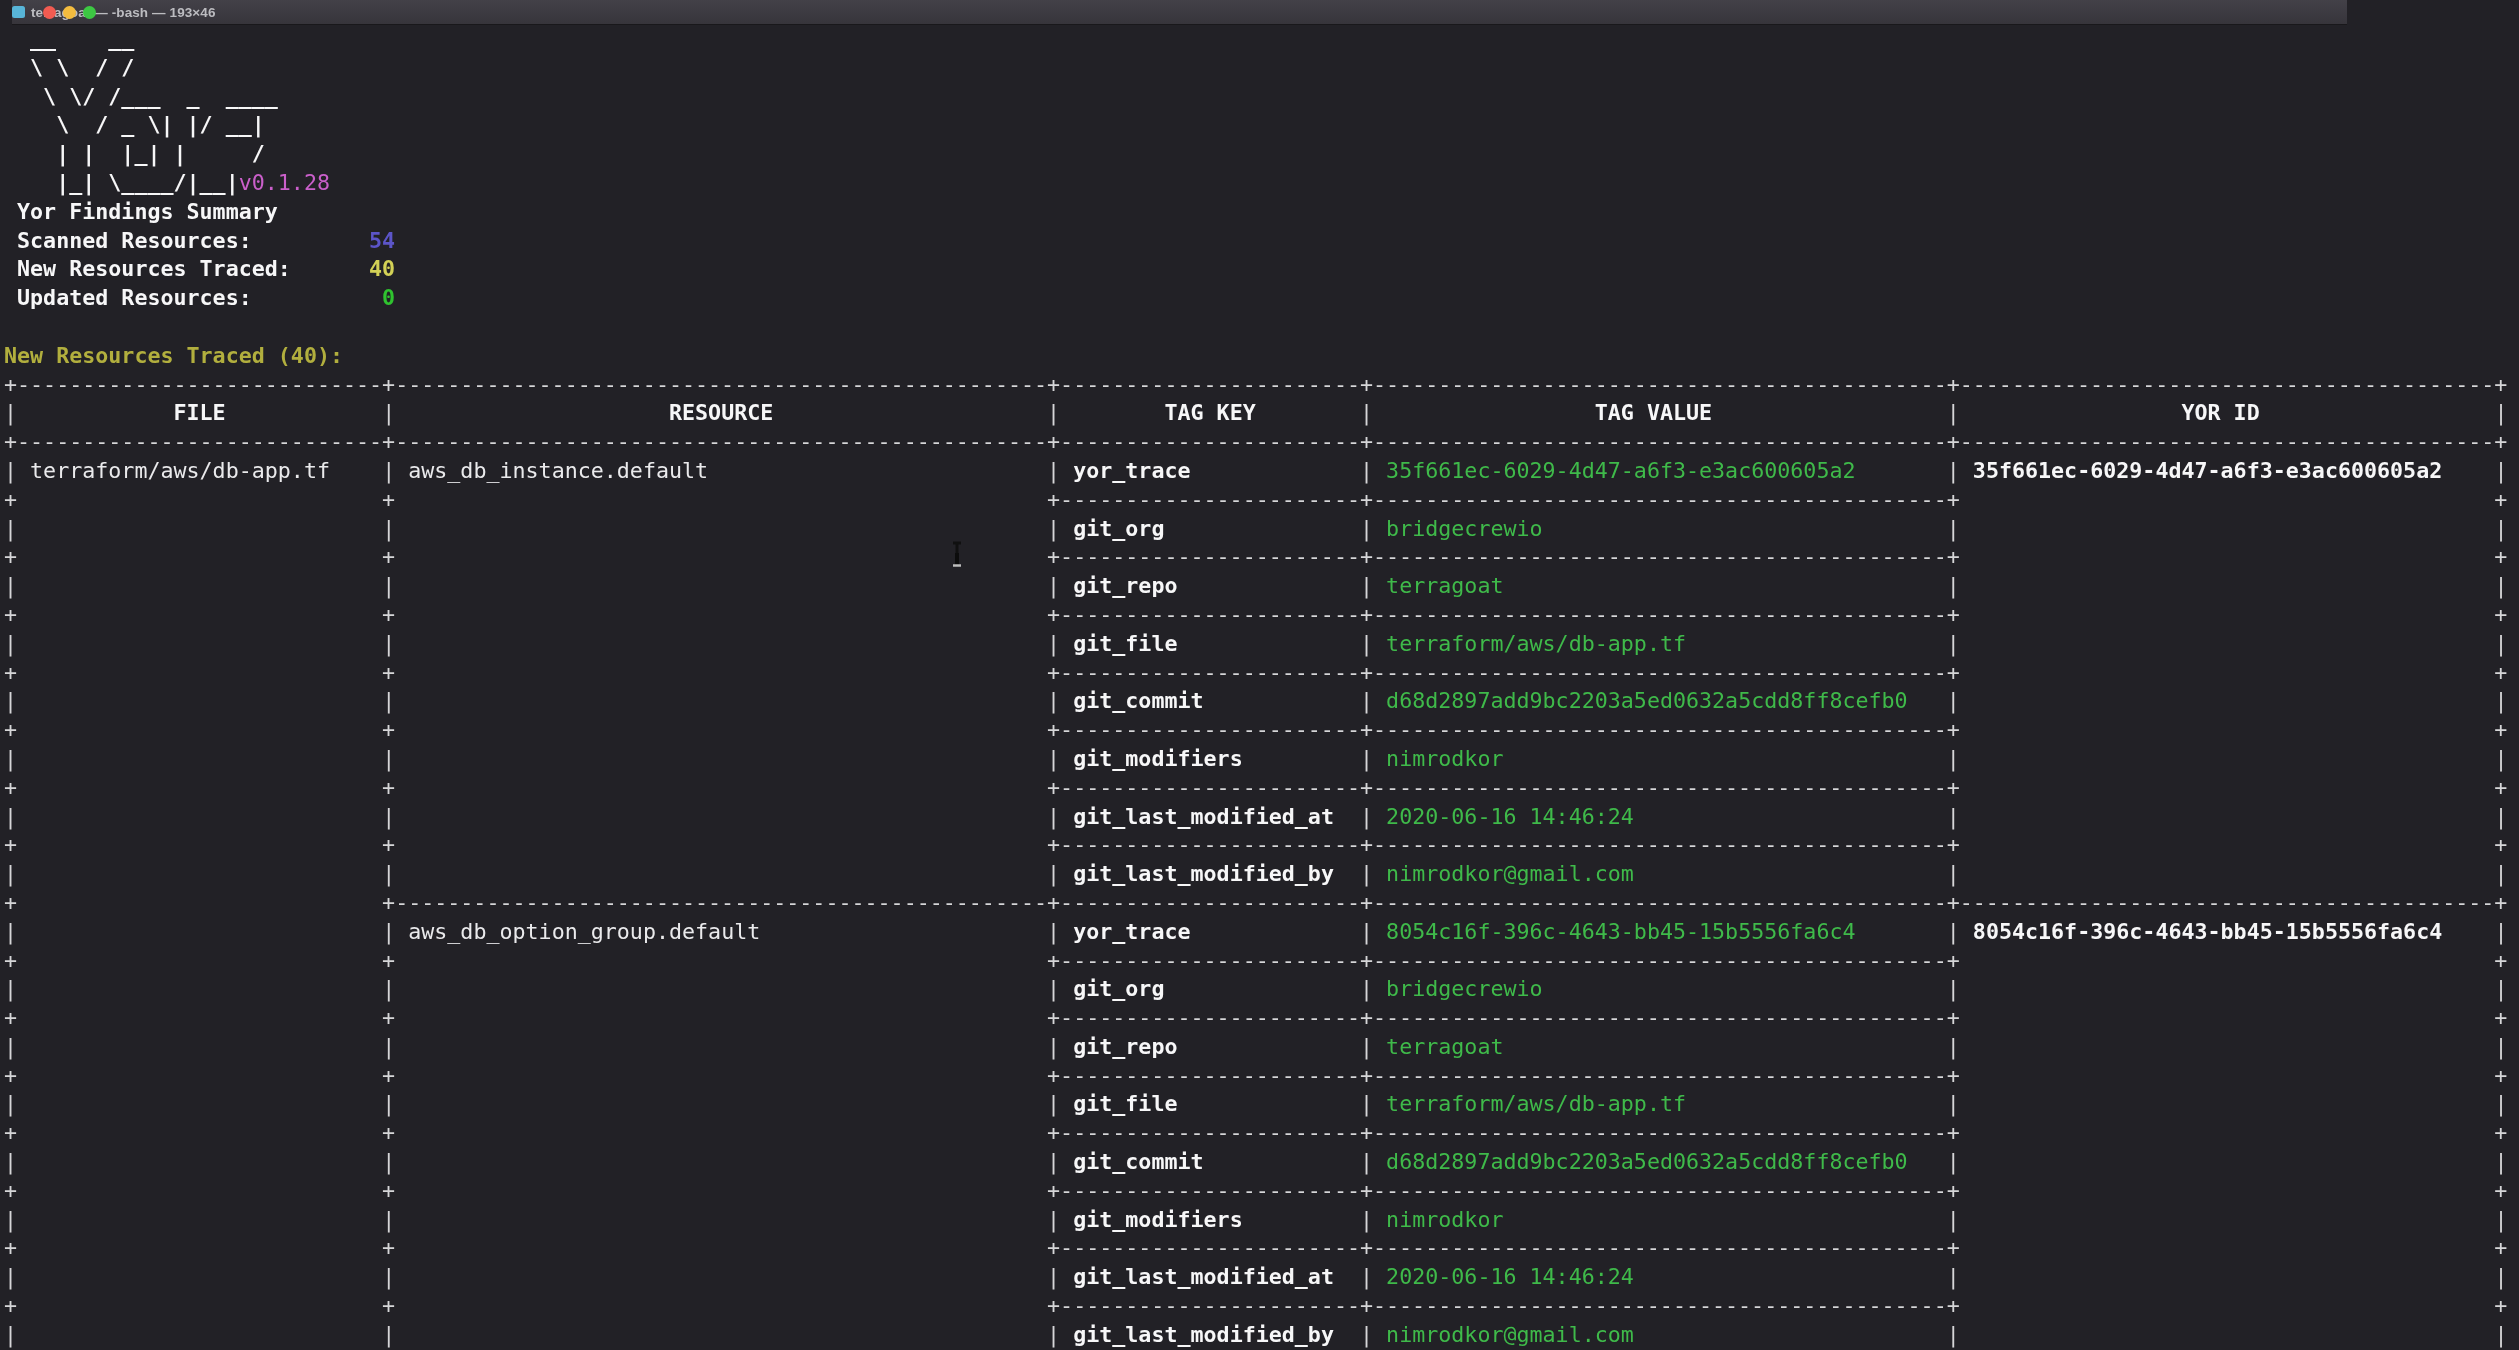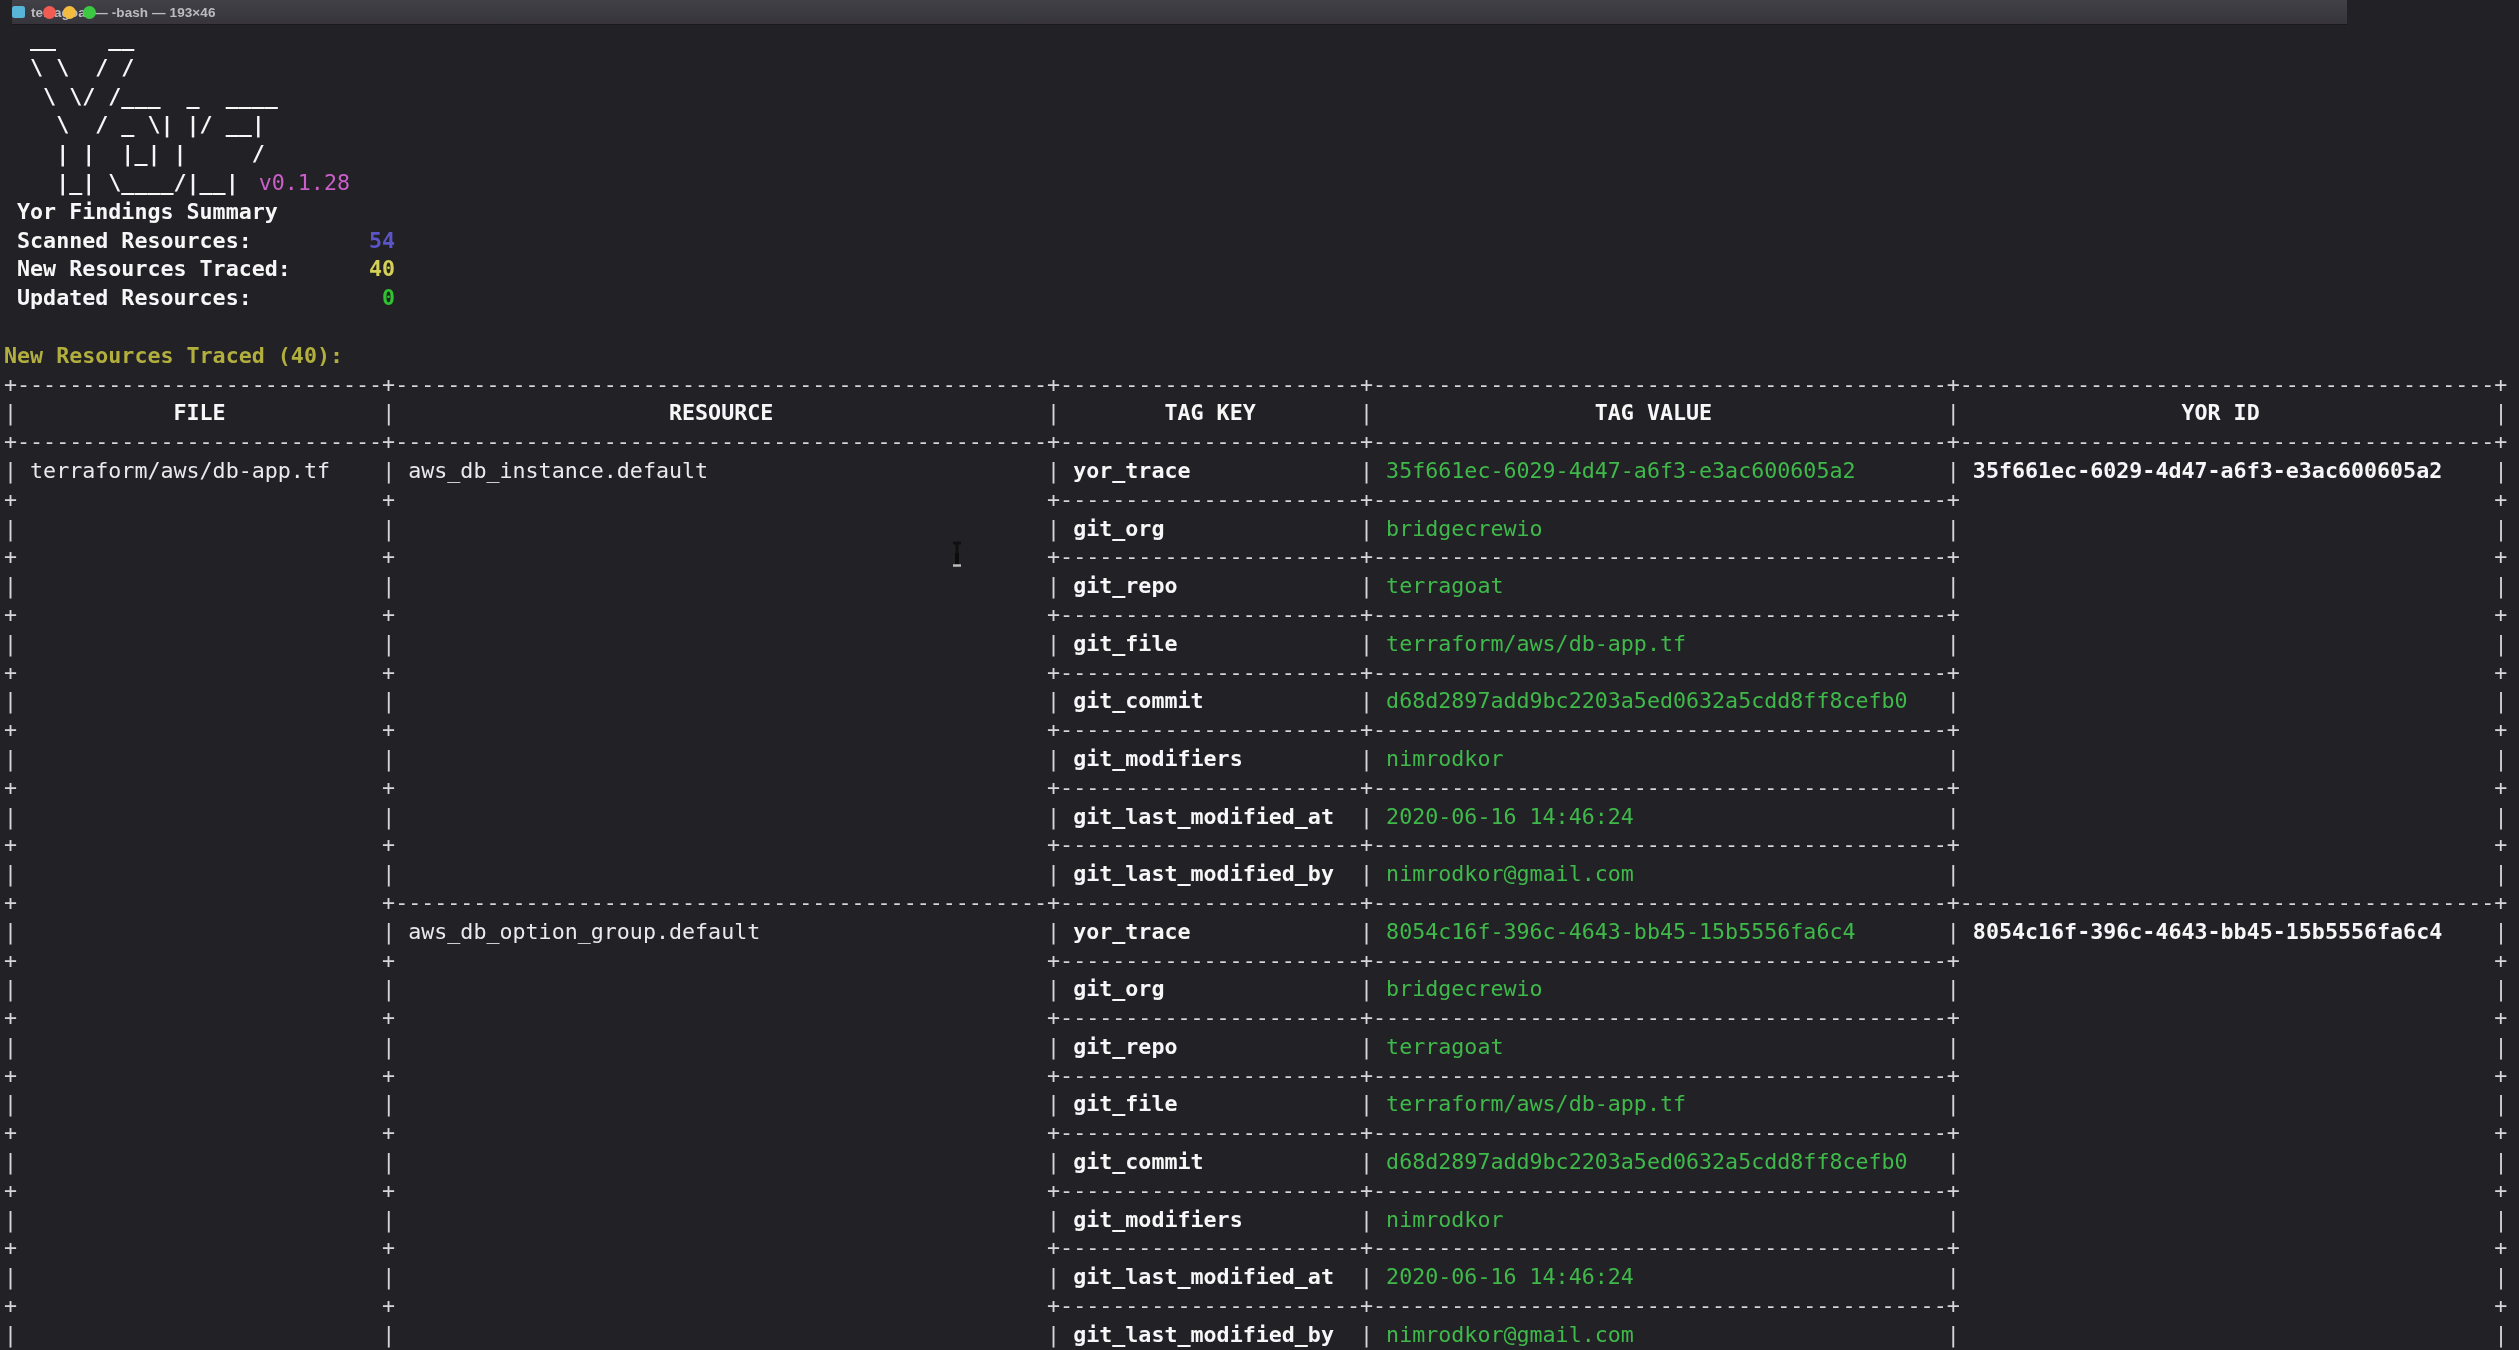--- a/index.html
+++ b/index.html
@@ -32,21 +32,21 @@
     font-family:"DejaVu Sans Mono",monospace;
     font-size:21.67px;line-height:28.8px;white-space:pre;
     color:var(--white,#eaeaec);
   }
   .row{height:28.8px;}
   .w  {color:var(--white,#eaeaec);}
   .b  {color:var(--bold_white,#f7f7f8);font-weight:700;}
   .bd {color:var(--border,#d6d6d8);}
   .g  {color:var(--green,#3fba4a);}
   .oli{color:var(--olive,#b2af3e);font-weight:700;}
-  .mag{color:var(--magenta,#ca5fca);margin-left:20px;}
+  .mag{color:var(--magenta,#ca5fca);}
   
   .mouse-cursor{position:absolute;left:951px;top:541px;width:12px;height:27px;}
 </style>
 </head>
 <body>
 
 <div class="titlebar">
   <div class="lights">
     <span class="light" style="background: rgb(241, 91, 81);"></span>
     <span class="light" style="background: rgb(243, 188, 63);"></span>

